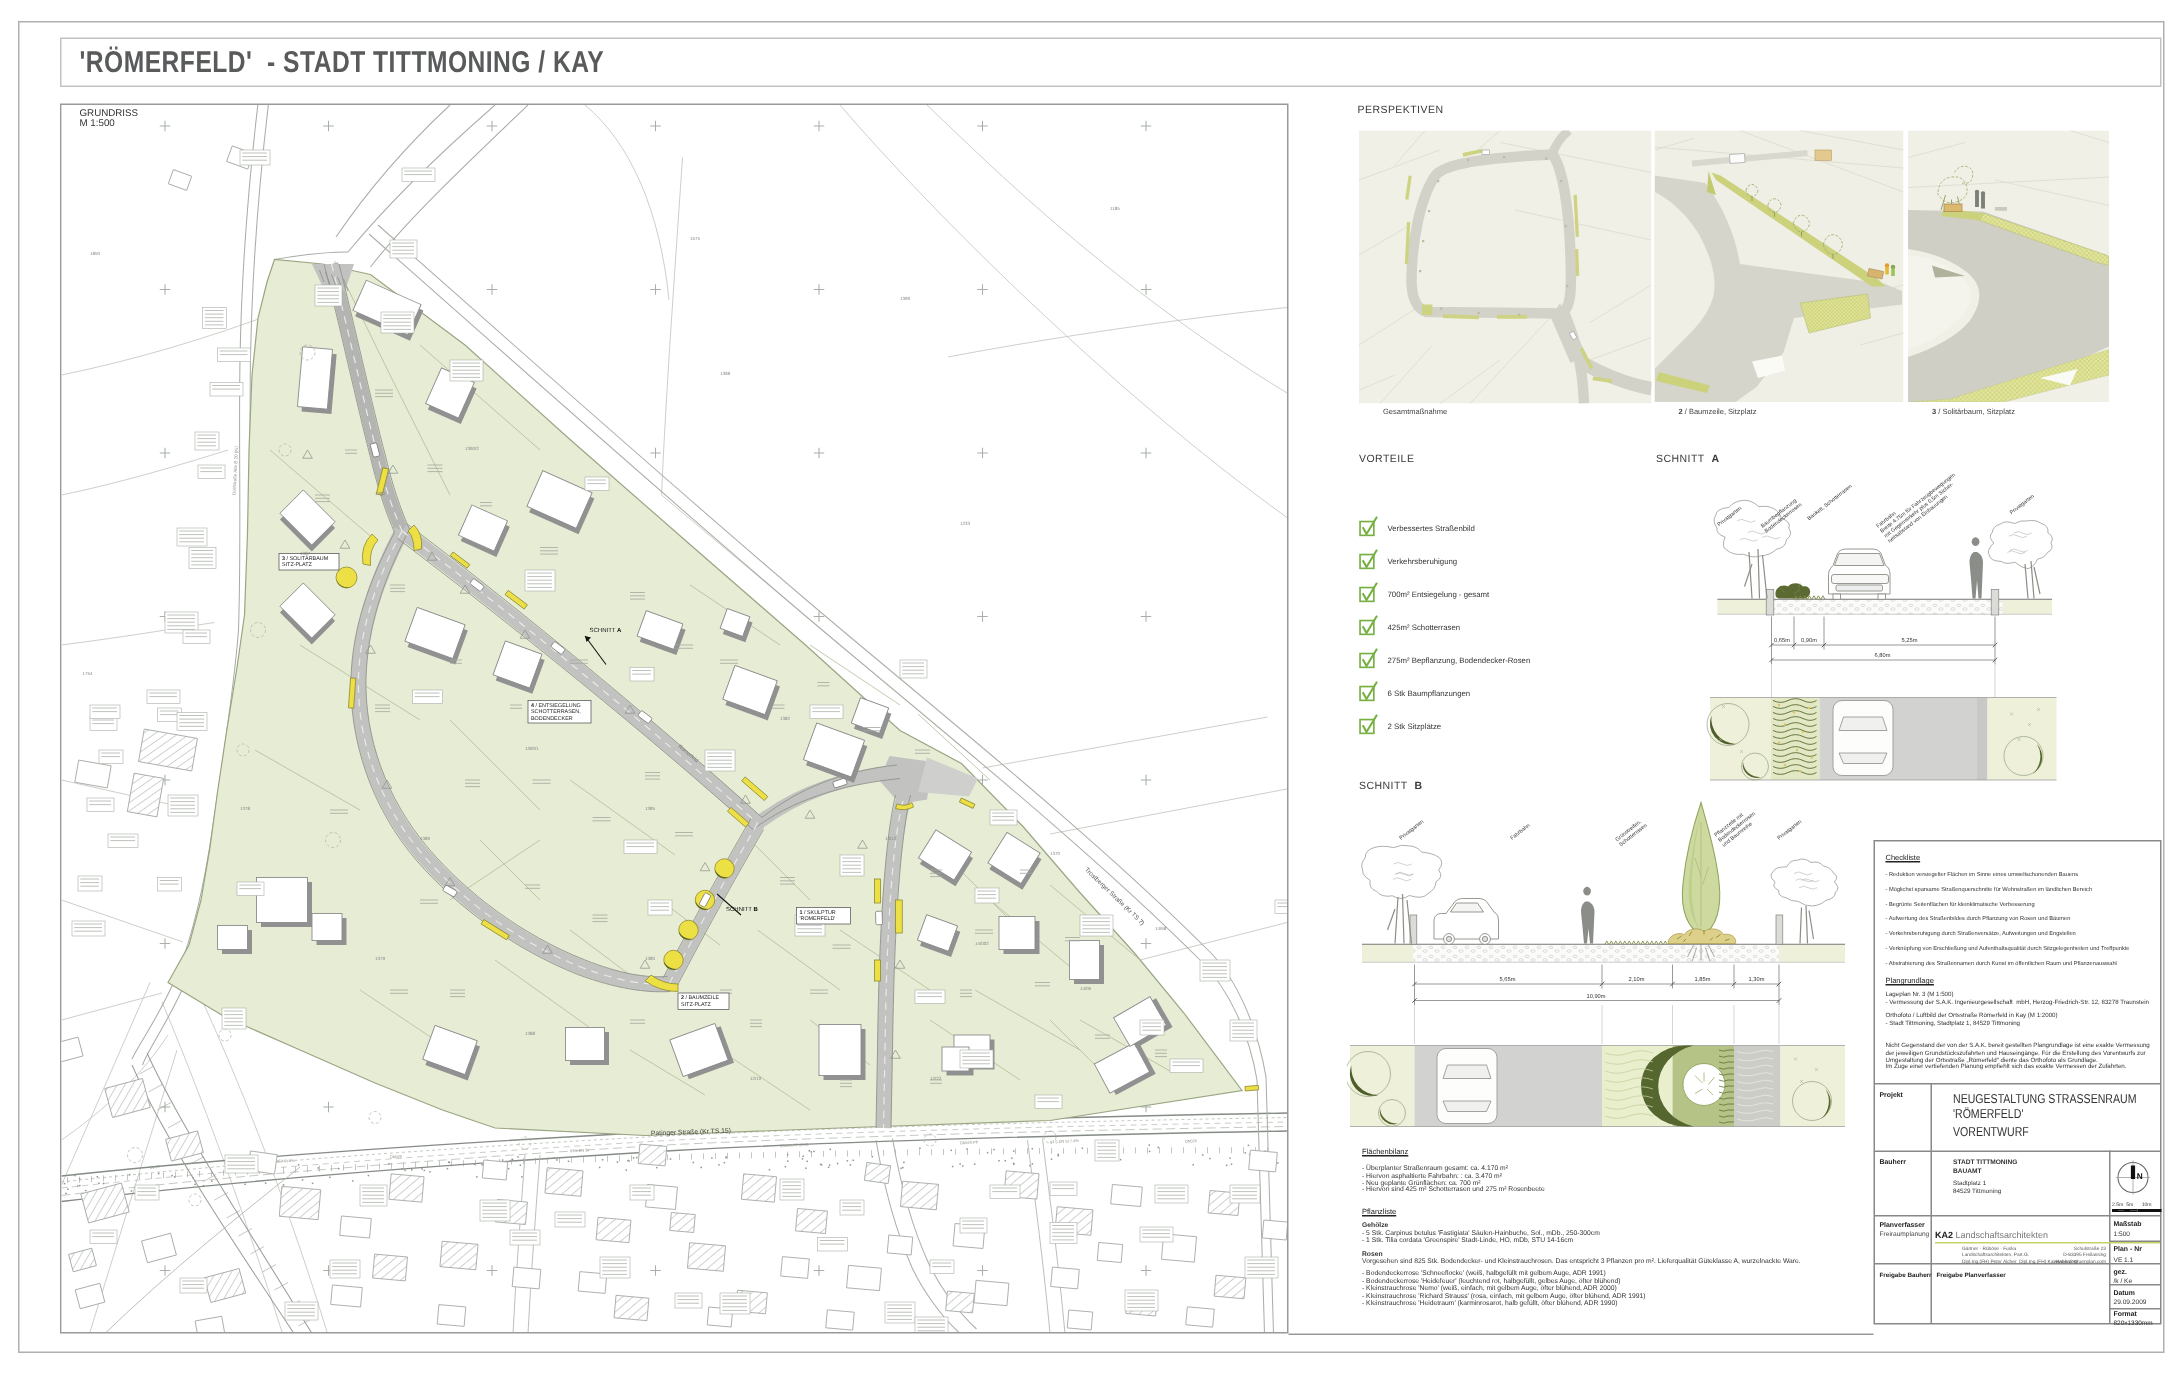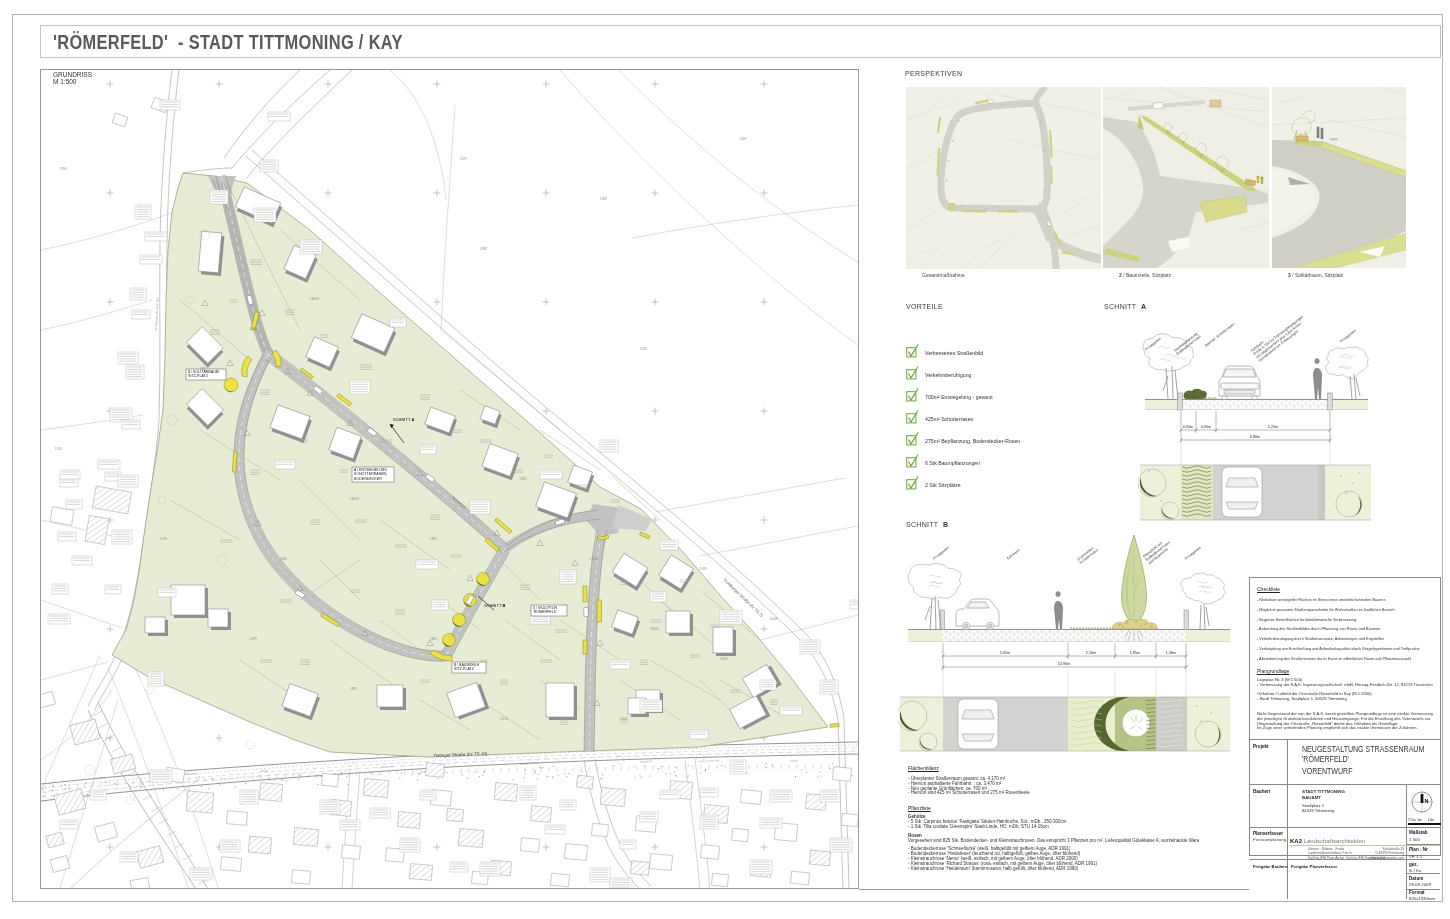--- a/index.html
+++ b/index.html
@@ -2256,21 +2256,21 @@
     - Bodendeckerrose 'Schneeflocke' (weiß, halbgefüllt mit gelbem Auge, ADR 1991)<br>
     - Bodendeckerrose 'Heidefeuer' (leuchtend rot, halbgefüllt, gelbes Auge, öfter blühend)<br>
     - Kleinstrauchrose 'Nemo' (weiß, einfach, mit gelbem Auge, öfter blühend, ADR 2000)<br>
     - Kleinstrauchrose 'Richard Strauss' (rosa, einfach, mit gelbem Auge, öfter blühend, ADR 1991)<br>
     - Kleinstrauchrose 'Heidetraum' (karminrosarot, halb gefüllt, öfter blühend, ADR 1990)
   </div>
 </div>
 
 <div class="abs" style="left:859px;top:889px;width:390px;height:1px;background:#999;"></div>
 
-<div class="abs" style="left:1249px;top:577px;width:192px;height:279px;border:1px solid #888;box-sizing:border-box;">
+<div class="abs" style="left:1249px;top:560px;width:192px;height:323px;border:1px solid #888;box-sizing:border-box;">
 
   <div class="abs" style="left:7px;top:8px;font-size:5px;color:#222;text-decoration:underline;">Checkliste</div>
   <div class="abs" style="left:7px;top:18px;width:186px;font-size:3.8px;color:#333;line-height:2.58;white-space:nowrap;">
     - Reduktion versiegelter Flächen im Sinne eines umweltschonenden Bauens<br>
     - Möglichst sparsame Straßenquerschnitte für Wohnstraßen im ländlichen Bereich<br>
     - Begrünte Seitenflächen für kleinklimatische Verbesserung<br>
     - Aufwertung des Straßenbildes durch Pflanzung von Rosen und Bäumen<br>
     - Verkehrsberuhigung durch Straßenversätze, Aufweitungen und Engstellen<br>
     - Verknüpfung von Erschließung und Aufenthaltsqualität durch Sitzgelegenheiten und Treffpunkte<br>
     - Abstrahierung des Straßennamen durch Kunst im öffentlichen Raum und Pflanzenauswahl

